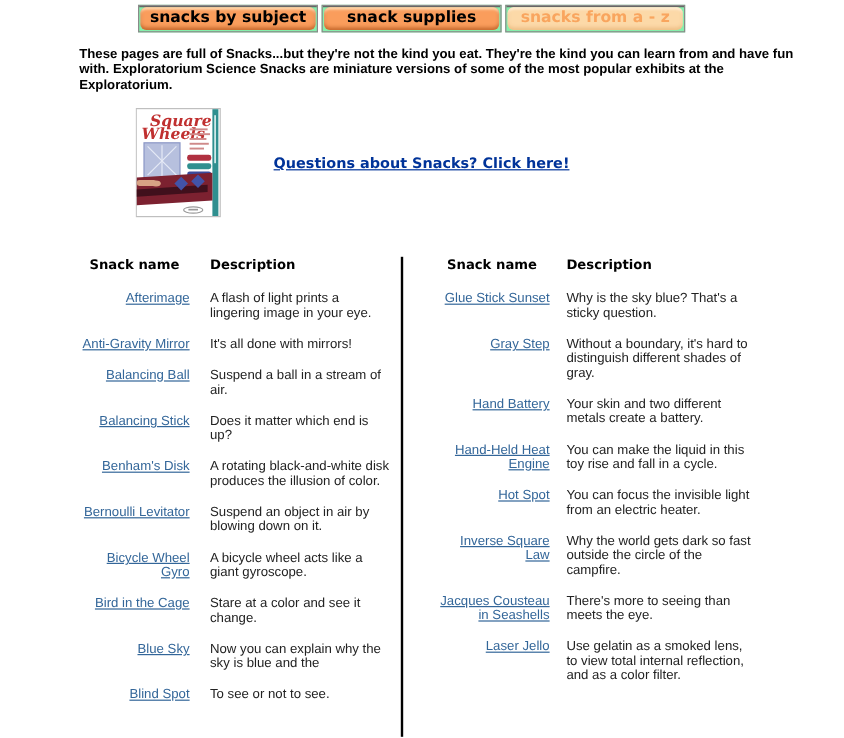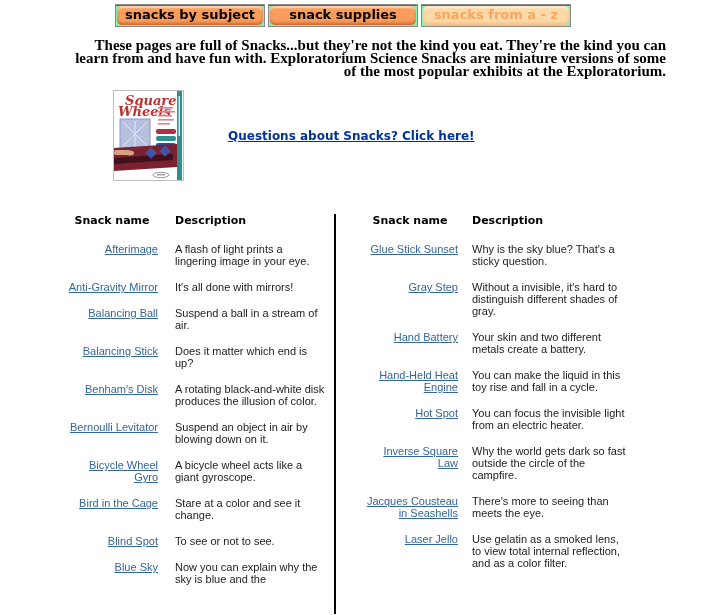--- a/index.html
+++ b/index.html
@@ -24,22 +24,22 @@
     cursor:pointer;
   }
   .nav-btn.disabled .pill{
     background:#fcd9a8;color:#f9a55e;
     box-shadow:inset 0 -2px 3px rgba(200,120,40,.25), inset 0 2px 2px rgba(255,240,220,.9);
     cursor:default;
   }
   
   .intro{
     margin:12px 0 0 66px;width:600px;
-    font-family:Liberation Serif, serif;
-    font-weight:bold;font-size:15px;line-height:13px;color:#000;text-align:right;
+    font-family:Liberation Sans, sans-serif;
+    font-weight:bold;font-size:11px;line-height:13px;color:#000;
   }
   
   .promo{margin:12px 0 0 113px;display:flex;align-items:center;height:92px;}
   .book{width:72px;height:92px;flex:0 0 auto;cursor:pointer;}
   .try{
     margin-left:20px;width:118px;
     font-family:"DejaVu Sans",sans-serif;
     font-weight:bold;font-size:11px;line-height:14px;color:#000;
   }
   .try a{color:#999999;text-decoration:underline;cursor:pointer;}
@@ -169,47 +169,47 @@
         </tr>
         <tr>
           <td class="name"><a href="#">Bicycle Wheel Gyro</a></td>
           <td class="desc">A bicycle wheel acts like a giant gyroscope.</td>
         </tr>
         <tr>
           <td class="name"><a href="#">Bird in the Cage</a></td>
           <td class="desc">Stare at a color and see it change.</td>
         </tr>
         <tr>
+          <td class="name"><a href="#">Blue Sky</a></td>
+          <td class="desc">Now you can explain why the sky is blue and the</td>
+        </tr>
+        <tr>
           <td class="name"><a href="#">Blind Spot</a></td>
           <td class="desc">To see or not to see.</td>
-        </tr>
-        <tr>
-          <td class="name"><a href="#">Blue Sky</a></td>
-          <td class="desc">Now you can explain why the sky is blue and the</td>
         </tr>
       </tbody>
   </table>
 
   <div class="divider"></div>
 
   <table class="snack t-right">
     <thead>
       <tr>
         <th class="h-name">Snack name</th>
         <th class="h-desc">Description</th>
       </tr>
     </thead>
     <tbody id="tbody-right">
         <tr>
           <td class="name"><a href="#">Glue Stick Sunset</a></td>
           <td class="desc">Why is the sky blue? That's a sticky question.</td>
         </tr>
         <tr>
           <td class="name"><a href="#">Gray Step</a></td>
-          <td class="desc">Without a invisible, it's hard to distinguish different shades of gray.</td>
+          <td class="desc">Without a boundary, it's hard to distinguish different shades of gray.</td>
         </tr>
         <tr>
           <td class="name"><a href="#">Hand Battery</a></td>
           <td class="desc">Your skin and two different metals create a battery.</td>
         </tr>
         <tr>
           <td class="name"><a href="#">Hand-Held Heat Engine</a></td>
           <td class="desc">You can make the liquid in this toy rise and fall in a cycle.</td>
         </tr>
         <tr>

